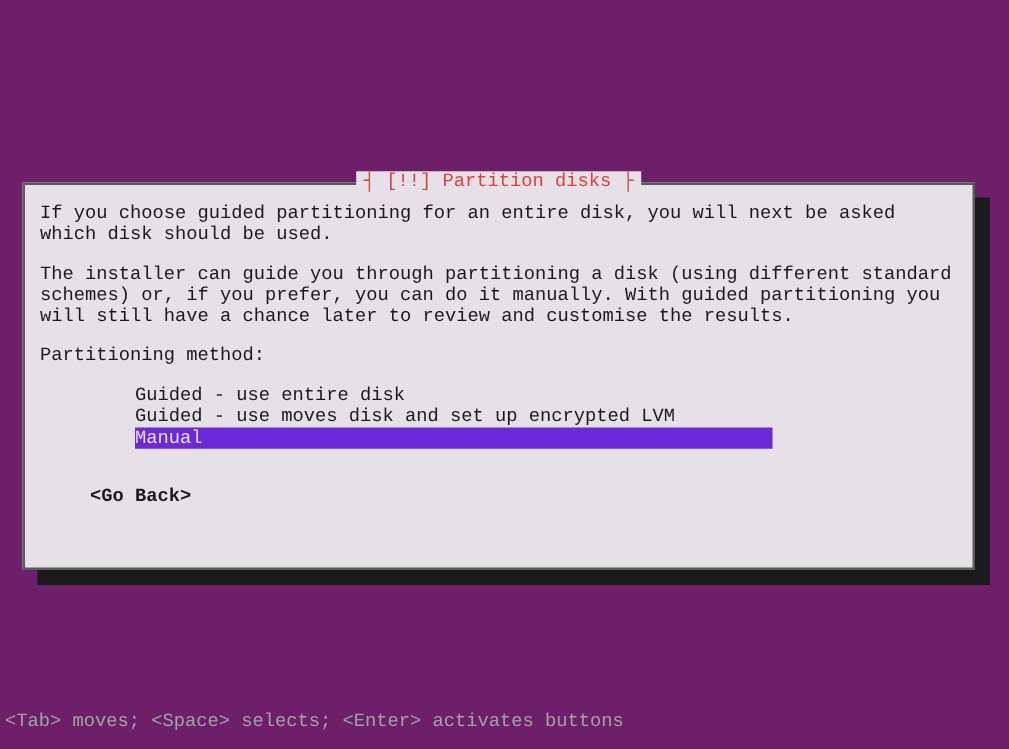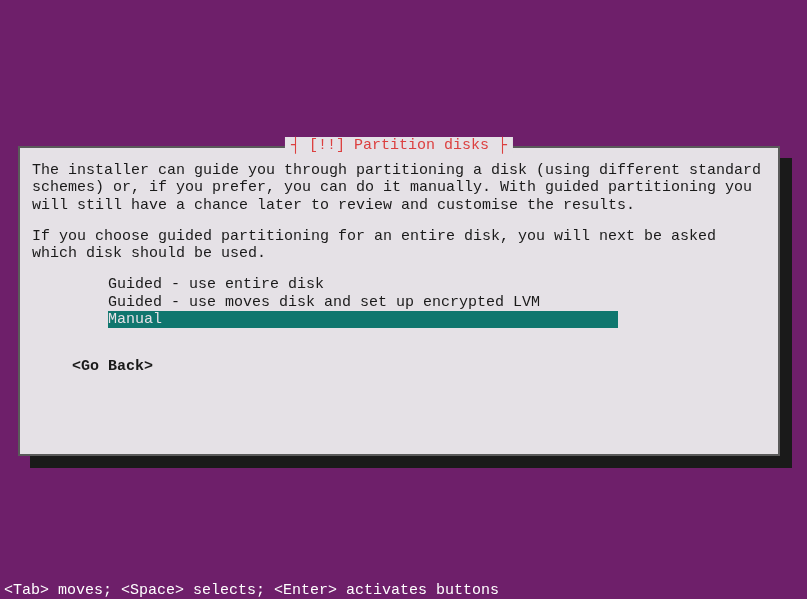--- a/index.html
+++ b/index.html
@@ -54,50 +54,51 @@
     .options-list {
       margin-left: 76px;
       margin-top: 0;
     }
     .option-item {
       line-height: 1.15;
       white-space: pre;
       cursor: pointer;
     }
     .option-item.selected {
-      background-color: #0f766e;
+      background-color: #6d28d9;
       color: #e5e1e6;
       display: inline-block;
       width: 510px;
     }
     .go-back {
       margin-top: 30px;
       margin-left: 40px;
       cursor: pointer;
       font-weight: bold;
     }
     .bottom-hint {
       position: absolute;
-      bottom: 0;
+      bottom: 13px;
       left: 4px;
-      color: #ffffff;
+      color: #a3a3a3;
       white-space: pre;
     }
   </style>
 </head>
 <body>
 
 <div class="dialog-shadow"></div>
 
 <div class="dialog">
   <div class="dialog-title"><span>┤ </span><span>[!!]</span><span> Partition disks</span><span> ├</span></div>
 
   <div class="dialog-content">
+    <div class="text-block">If you choose guided partitioning for an entire disk, you will next be asked which disk should be used.</div>
     <div class="text-block">The installer can guide you through partitioning a disk (using different standard schemes) or, if you prefer, you can do it manually. With guided partitioning you will still have a chance later to review and customise the results.</div>
-    <div class="text-block">If you choose guided partitioning for an entire disk, you will next be asked which disk should be used.</div>
+    <div class="text-block">Partitioning method:</div>
 
     <div class="options-list">
       <div class="option-item">Guided - use entire disk</div>
       <div class="option-item">Guided - use moves disk and set up encrypted LVM</div>
       <div class="option-item selected">Manual</div>
     </div>
 
     <div class="go-back">&lt;Go Back&gt;</div>
   </div>
 </div>

